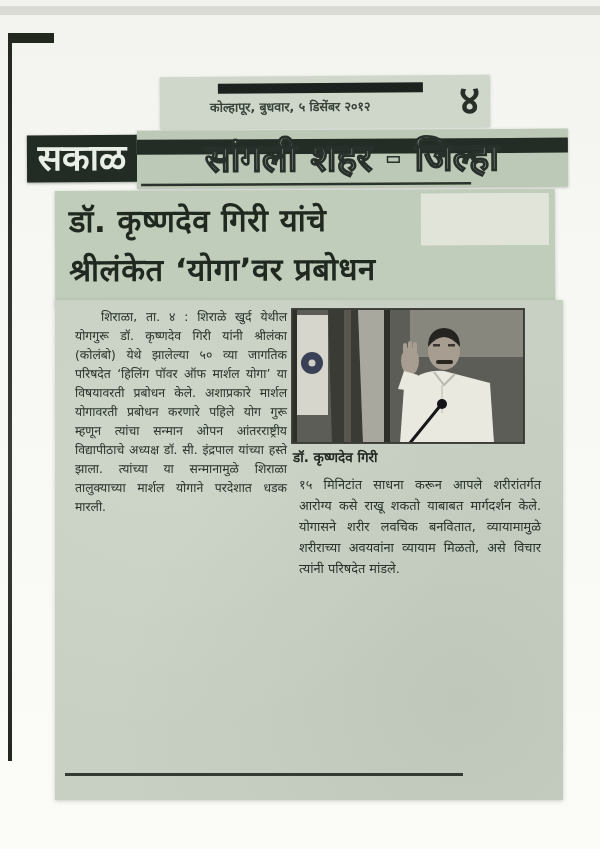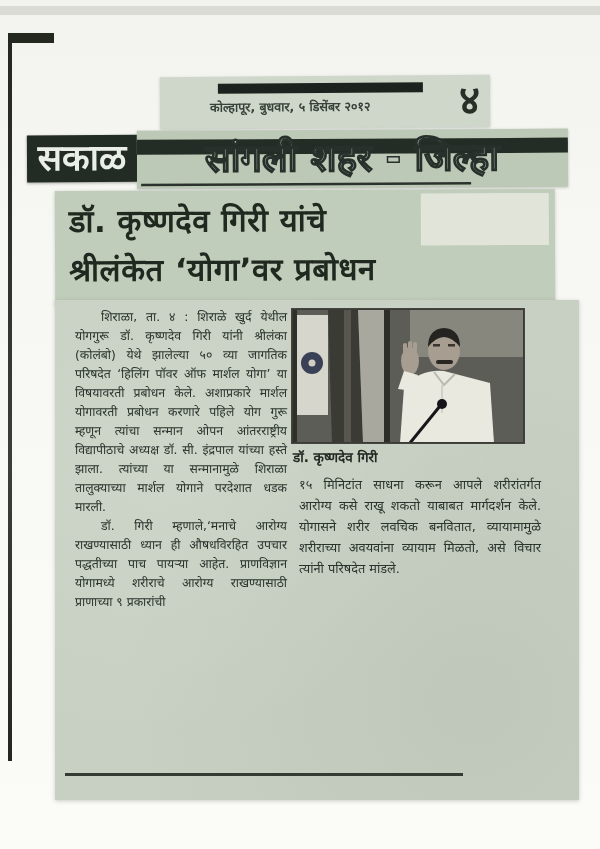--- a/index.html
+++ b/index.html
@@ -31,21 +31,21 @@
     transform:rotate(-0.25deg);box-shadow:0 1px 4px rgba(60,70,60,.25);}
   .hl-light-patch{position:absolute;right:6px;top:4px;width:128px;height:52px;background:#e0e4d9;}
   .hl1,.hl2{position:absolute;left:14px;font-size:31px;font-weight:bold;color:#20291f;
     letter-spacing:0.5px;white-space:nowrap;}
   .hl1{top:8px;} .hl2{top:57px;}
 
   
   .body{position:absolute;left:55px;top:300px;width:508px;height:500px;background:#c7d0c2;
     box-shadow:0 1px 4px rgba(60,70,60,.25);
     background-image:radial-gradient(ellipse at 20% 30%,rgba(255,255,255,.12),transparent 60%),
-                     radial-gradient(ellipse at 80% 80%,rgba(90,100,85,.08),transparent 60%);padding-left:16px;}
+                     radial-gradient(ellipse at 80% 80%,rgba(90,100,85,.08),transparent 60%);}
   .cols{position:absolute;left:20px;top:8px;width:474px;display:flex;}
   .col-left{width:212px;flex:0 0 212px;margin-right:4px;}
   .col-left p{margin:0;font-size:12.3px;line-height:19px;text-align:justify;color:#2b342c;}
   .col-right{flex:1;}
   .col-right p{margin:8px;font-size:12.8px;line-height:21px;text-align:justify;color:#2b342c;}
   p.indent{text-indent:26px;}
   .photo{width:232px;height:134px;border:1px solid #44453e;background:#5d5d57;overflow:hidden;}
   .caption{margin:4px 0 6px 2px;font-size:13.5px;font-weight:bold;color:#222a23;}
   .bottom-rule{position:absolute;left:10px;top:473px;width:398px;height:3px;background:#333b33;}
 </style>
@@ -79,21 +79,20 @@
     <div class="hl-light-patch"></div>
     <div class="hl1">डॉ. कृष्णदेव गिरी यांचे</div>
     <div class="hl2">श्रीलंकेत ‘योगा’वर प्रबोधन</div>
   </div>
 
   <div class="body">
     <div class="cols">
 
       <div class="col-left">
         <p class="indent">शिराळा, ता. ४ : शिराळे खुर्द येथील योगगुरू डॉ. कृष्णदेव गिरी यांनी श्रीलंका (कोलंबो) येथे झालेल्या ५० व्या जागतिक परिषदेत ‘हिलिंग पॉवर ऑफ मार्शल योगा’ या विषयावरती प्रबोधन केले. अशाप्रकारे मार्शल योगावरती प्रबोधन करणारे पहिले योग गुरू म्हणून त्यांचा सन्मान ओपन आंतरराष्ट्रीय विद्यापीठाचे अध्यक्ष डॉ. सी. इंद्रपाल यांच्या हस्ते झाला. त्यांच्या या सन्मानामुळे शिराळा तालुक्याच्या मार्शल योगाने परदेशात धडक मारली.</p>
-        <p class="indent">डॉ. गिरी म्हणाले,‘मनाचे आरोग्य राखण्यासाठी ध्यान ही औषधविरहित उपचार पद्धतीच्या पाच पायऱ्या आहेत. प्राणविज्ञान योगामध्ये शरीराचे आरोग्य राखण्यासाठी प्राणाच्या ९ प्रकारांची</p>
       </div>
 
       <div class="col-right">
         <div class="photo">
           <svg width="232" height="134" viewBox="0 0 232 134">
             <rect width="232" height="134" fill="#5d5d57"></rect>
             <rect x="118" y="0" width="114" height="48" fill="#87877e"></rect>
             <rect x="0" y="0" width="5" height="134" fill="#30302b"></rect>
             <rect x="5" y="6" width="31" height="100" fill="#d6d6cc"></rect>
             <circle cx="20" cy="54" r="11" fill="#3a4156"></circle>

